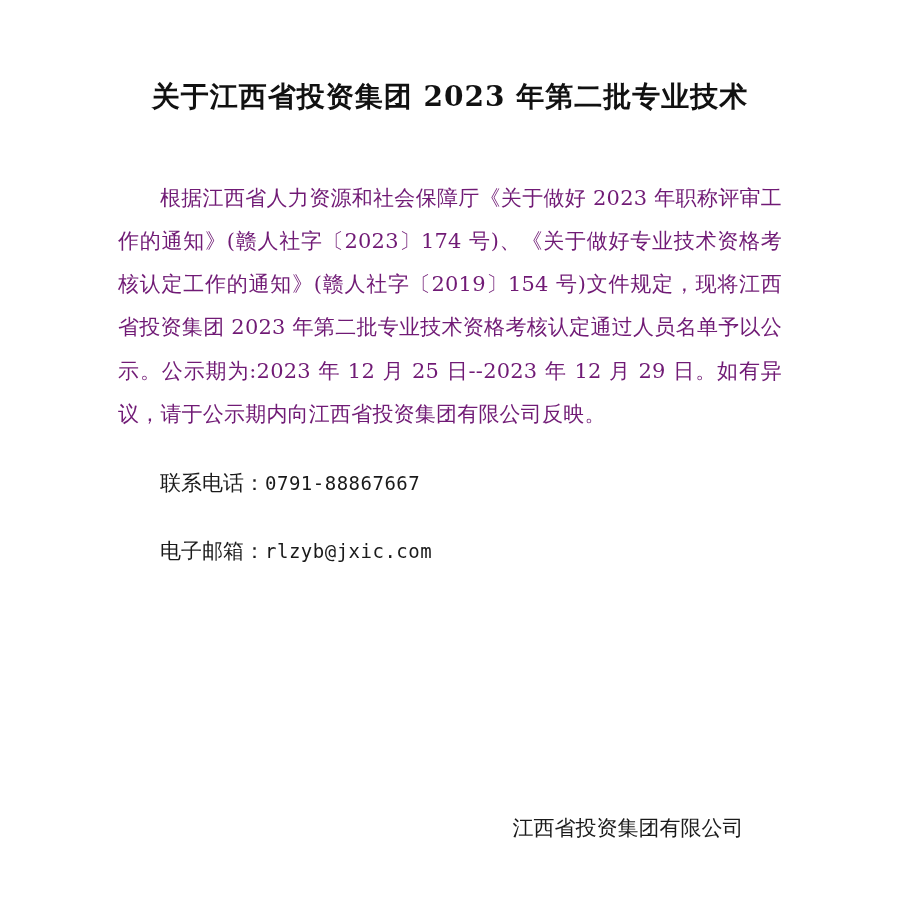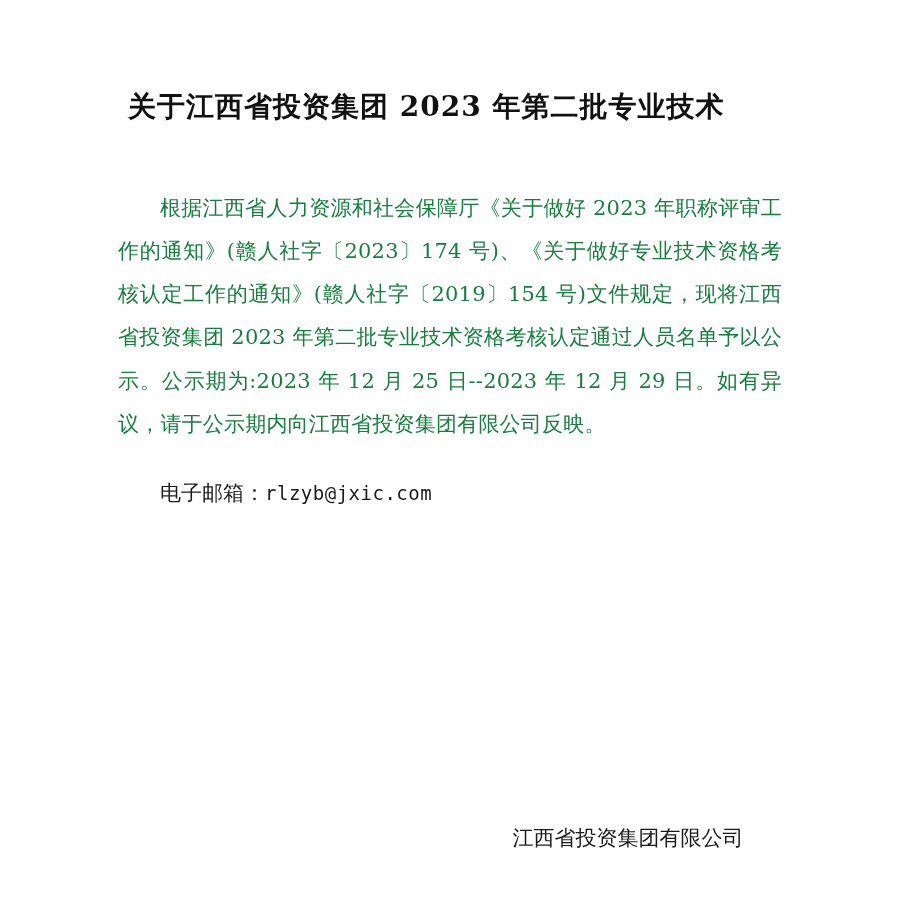--- a/index.html
+++ b/index.html
@@ -15,23 +15,23 @@
     overflow: hidden;
   }
   .page {
     width: 900px;
     height: 921px;
     position: relative;
     box-sizing: border-box;
     padding: 0 118px;
   }
   .doc-title {
-    margin: 10px;
+    margin: 0;
     padding-top: 70px;
-    text-align: left;
+    text-align: center;
     font-weight: bold;
     font-size: 28px;
     line-height: 1.95;
     letter-spacing: 1px;
     color: #111111;
     font-family: "DejaVu Serif", "Liberation Serif", serif;
   }
   .doc-title .line {
     display: block;
     white-space: nowrap;
@@ -39,21 +39,21 @@
   .body-block {
     margin-top: 52px;
   }
   .para {
     margin: 0;
     font-size: 21px;
     line-height: 2.06;
     text-align: justify;
     text-justify: inter-ideograph;
     letter-spacing: 0.2px;
-    color: #15803d;
+    color: #701a75;
   }
   .para.indent {
     text-indent: 2em;
   }
   .contact-line {
     margin: 0;
     padding-top: 26px;
     font-size: 21px;
     line-height: 2.0;
     text-indent: 2em;
@@ -87,20 +87,23 @@
 
 <div class="page">
 
   <h1 class="doc-title">
     <span class="line">关于江西省投资集团 2023 年第二批专业技术</span>
   </h1>
 
   <div class="body-block">
     <p class="para indent">根据江西省人力资源和社会保障厅《关于做好 2023 年职称评审工作的通知》(赣人社字〔2023〕174 号)、《关于做好专业技术资格考核认定工作的通知》(赣人社字〔2019〕154 号)文件规定，现将江西省投资集团 2023 年第二批专业技术资格考核认定通过人员名单予以公示。公示期为:2023 年 12 月 25 日--2023 年 12 月 29 日。如有异议，请于公示期内向江西省投资集团有限公司反映。</p>
 
+    <p class="contact-line">
+      <span>联系电话：</span><span class="mono">0791-88867667</span>
+    </p>
 
     <p class="contact-line">
       <span>电子邮箱：</span><span class="mono">rlzyb@jxic.com</span>
     </p>
   </div>
 
   <div class="signature">
     <span class="sig-line">江西省投资集团有限公司</span>
   </div>
 

